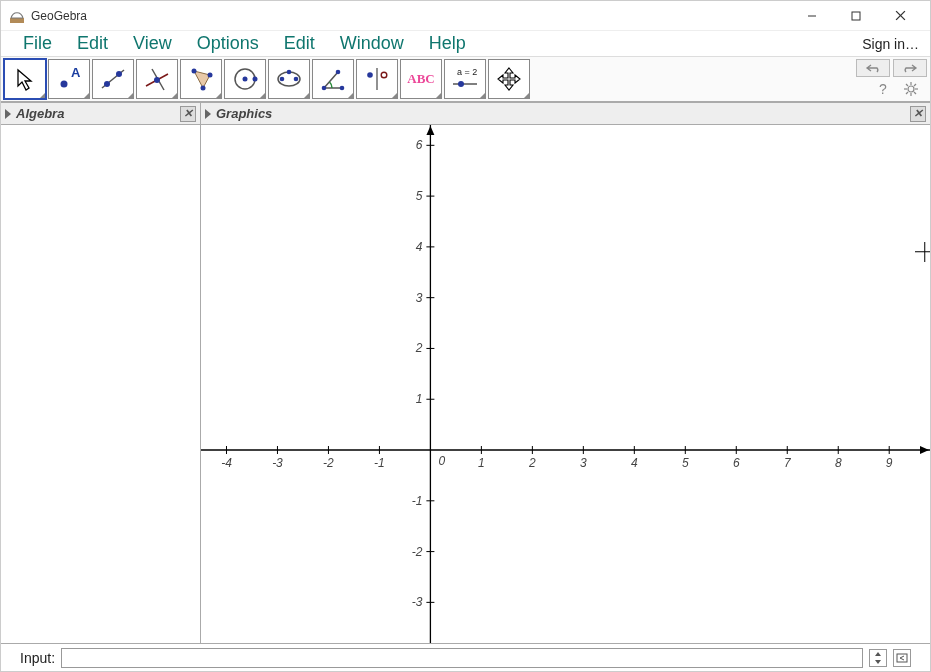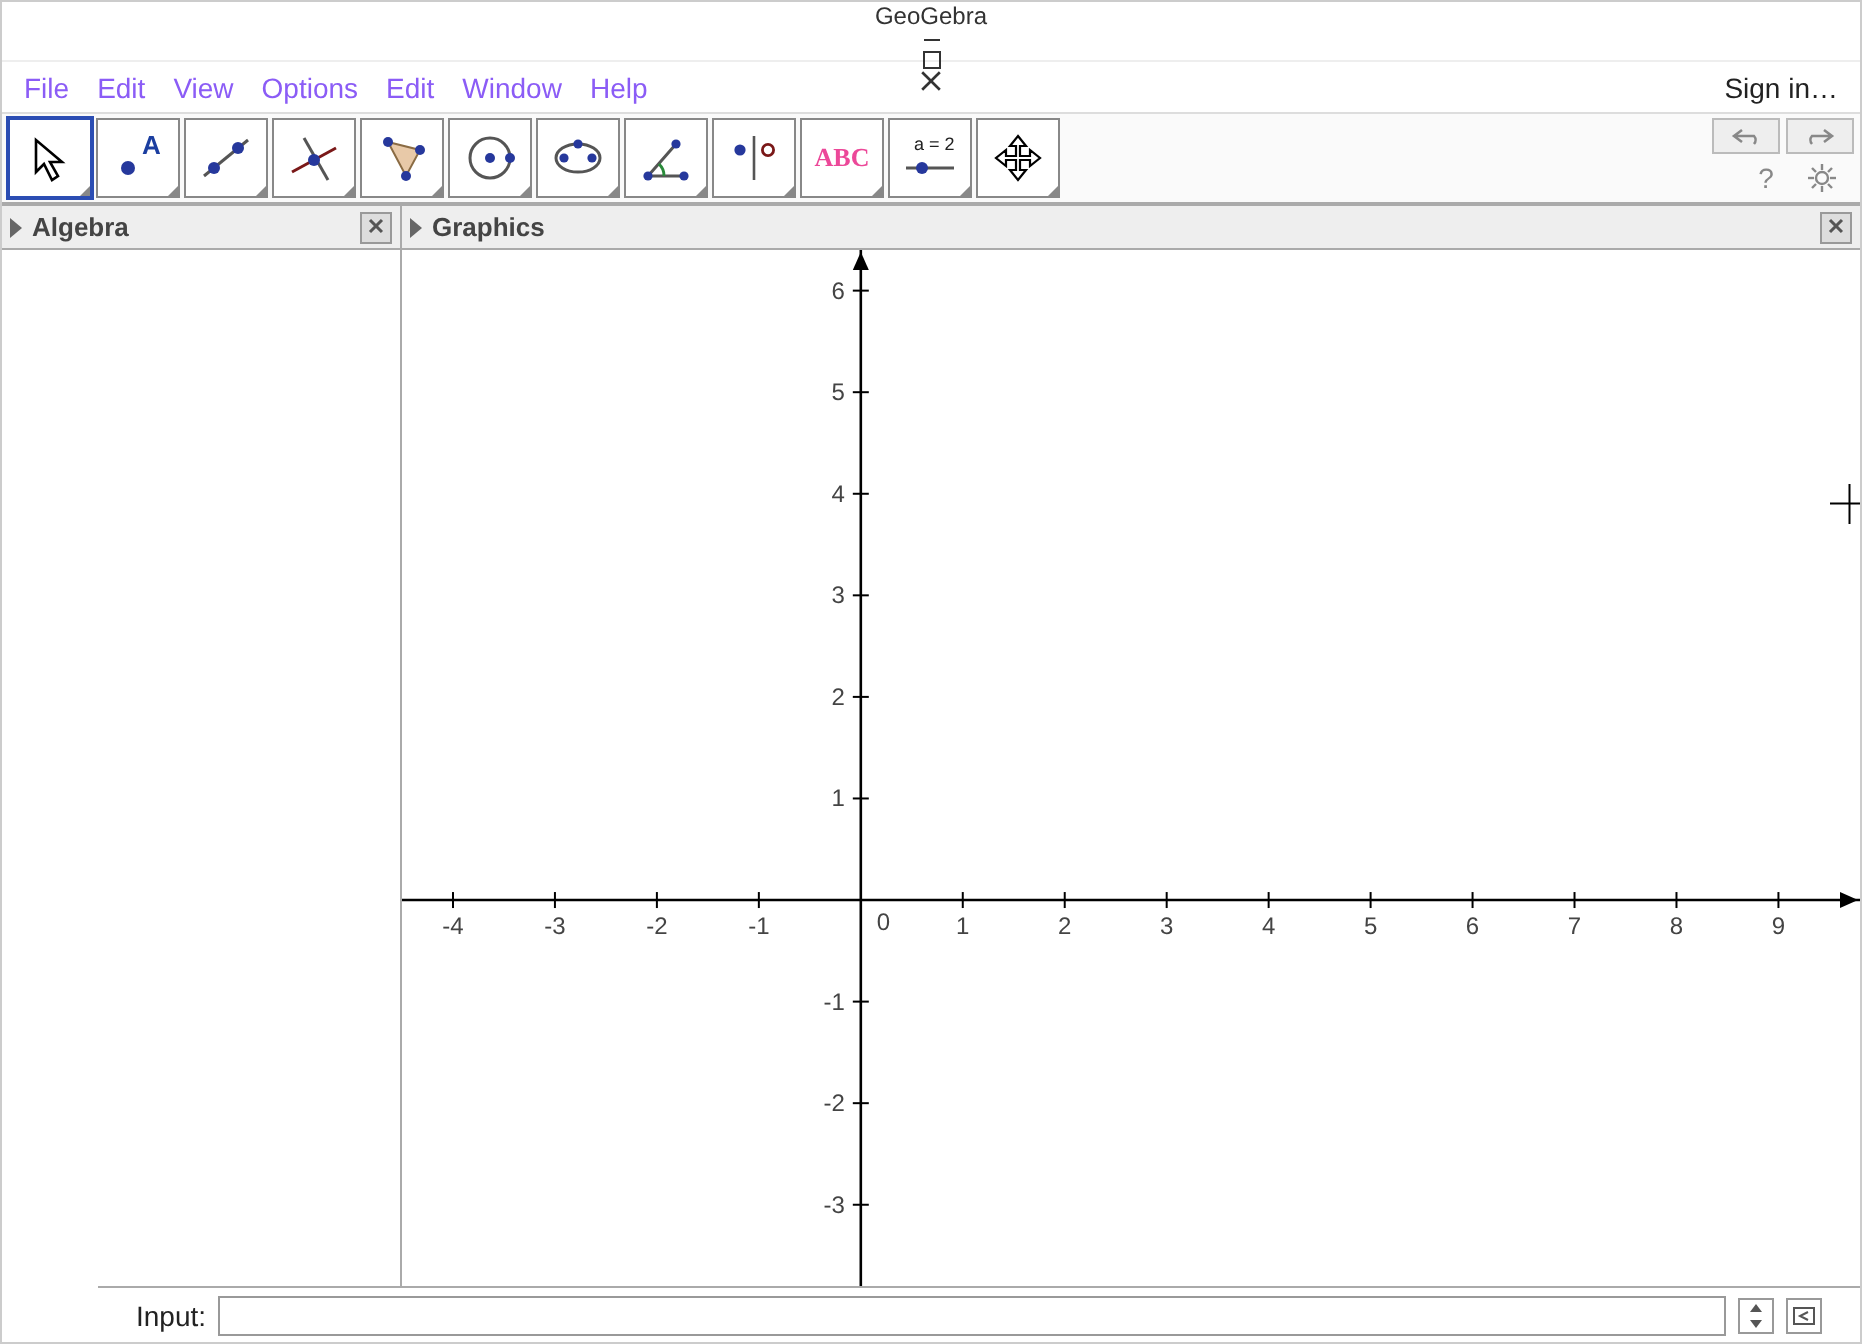--- a/index.html
+++ b/index.html
@@ -1,59 +1,59 @@
 <!DOCTYPE html>
 <html><head>
 <meta charset="utf-8">
 <style>
   * { box-sizing: border-box; margin: 0; padding: 0; font-family: Arial, sans-serif; }
   body { width: 931px; height: 672px; background: #fff; border: 1px solid #ccc; display: flex; flex-direction: column; font-size: 13px; color: #333; }
 
   
-  .titlebar { height: 30px; display: flex; align-items: center; padding: 0 8px; background: #fff; border-bottom: 1px solid #eee; flex-direction: column; }
+  .titlebar { height: 30px; display: flex; align-items: center; padding: 0 8px; background: #fff; border-bottom: 1px solid #eee; }
   .titlebar .app-icon { width: 16px; height: 16px; margin-right: 6px; }
   .titlebar .title { flex: 1; font-size: 12px; color: #333; }
   .titlebar .win-btn { width: 44px; height: 28px; display: flex; align-items: center; justify-content: center; color: #555; }
 
   
   .menubar { height: 26px; display: flex; align-items: center; padding: 0 4px; border-bottom: 1px solid #ddd; }
-  .menubar .menu-item { padding: 3px 7px; font-size: 14px; color: #8b5cf6; cursor: default; }
+  .menubar .menu-item { padding: 3px 7px; font-size: 18px; color: #0f766e; cursor: default; margin-left: 11px; }
   .menubar .spacer { flex: 1; }
   .menubar .signin { padding: 3px 7px; font-size: 14px; color: #222; margin-left: 40px; }
 
   
   .toolbar-row { display: flex; align-items: flex-start; border-bottom: 1px solid #aaa; padding: 2px 3px 2px 3px; background:#fafafa; gap:2px;}
   .toolbar { display: flex; gap: 2px; }
   .tool-btn { width: 42px; height: 40px; border: 1px solid #888; background: #fff; display: flex; align-items: center; justify-content: center; position: relative; }
   .tool-btn.active { outline: 2px solid #2b4db3; outline-offset: -1px; border-color:#2b4db3; }
   .tool-btn .dd { position: absolute; right: 0px; bottom: 0px; width: 0; height: 0; border-left: 5px solid transparent; border-bottom: 5px solid #888; }
   .toolbar-right { margin-left: auto; display: flex; flex-direction: column; gap:4px; align-items:flex-end;}
   .undo-redo { display:flex; gap:3px;}
   .undo-btn,.redo-btn { width:34px; height:18px; border:1px solid #bbb; background:#eee; display:flex; align-items:center; justify-content:center;}
   .help-settings { display:flex; gap:12px; padding-right:8px;}
   .hs-btn { width:16px; height:16px; display:flex; align-items:center; justify-content:center; color:#888; font-size:14px;}
 
   
-  .main { flex: 1; display: flex; border-top:1px solid #aaa; min-height:0; }
+  .main { flex: 1; display: flex; border-top:1px solid #aaa; min-height:0;font-style:italic; }
   .panel { display: flex; flex-direction: column; min-height:0;}
   .panel-algebra { width: 200px; border-right: 1px solid #aaa; }
   .panel-graphics { flex: 1; justify-content: flex-end; }
   .panel-header { height: 22px; background: #eee; border-bottom: 1px solid #aaa; display: flex; align-items: center; padding: 0 4px; font-weight: bold; font-size: 13px; color:#444;}
   .panel-header .tri { width:0;height:0;border-top:5px solid transparent;border-bottom:5px solid transparent;border-left:6px solid #666; margin-right:5px;}
   .panel-header .close-x { margin-left:auto; width:16px;height:16px; border:1px solid #999; display:flex;align-items:center;justify-content:center; font-size:11px; background:#ddd; color:#555;}
   .panel-body { flex:1; position:relative; overflow:hidden; background:#fff;}
 
   
   .crosshair { position:absolute; width:20px; height:20px; pointer-events:none;}
   .crosshair::before,.crosshair::after{content:"";position:absolute;background:#000;}
   .crosshair::before{left:0;right:0;top:50%;height:1.5px;transform:translateY(-50%);}
   .crosshair::after{top:0;bottom:0;left:50%;width:1.5px;transform:translateX(-50%);}
 
   
-  .inputbar { height: 28px; border-top: 1px solid #aaa; display: flex; align-items: center; padding: 0 19px; gap:6px;margin-left:48px;}
+  .inputbar { height: 28px; border-top: 1px solid #aaa; display: flex; align-items: center; padding: 0 19px; gap:6px;}
   .inputbar label { font-size: 14px; color:#222;}
   .inputbar input { flex:1; height:20px; border:1px solid #999; padding:0 4px; font-size:13px;}
   .inputbar .ib-btn { width:18px;height:18px; border:1px solid #999; display:flex;align-items:center;justify-content:center; font-size:11px;}
 
   svg text { font-family: Arial, sans-serif; }
 </style>
 </head>
 <body>
 
 <div class="titlebar">

